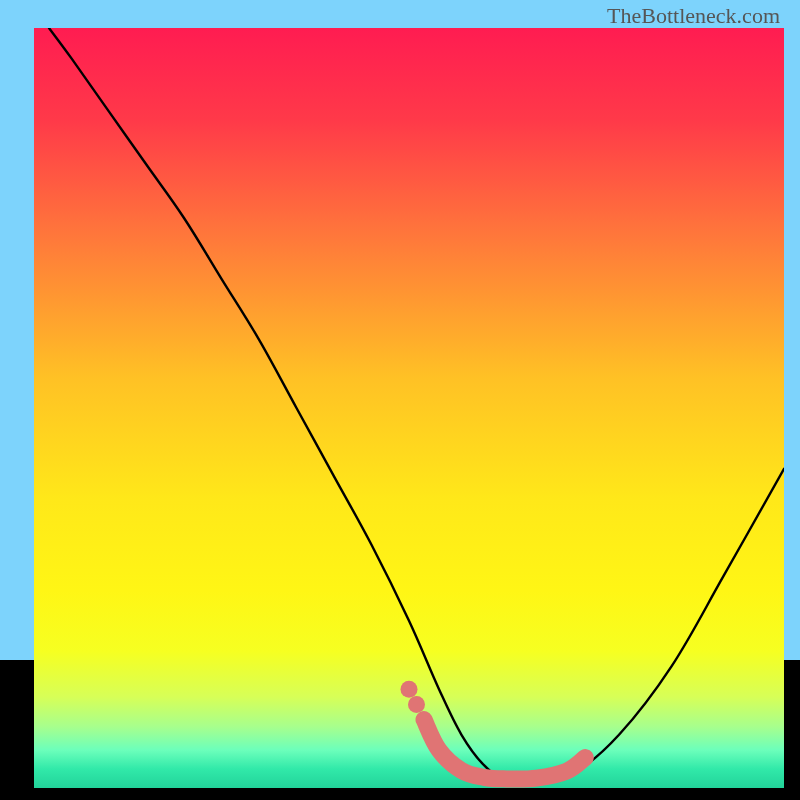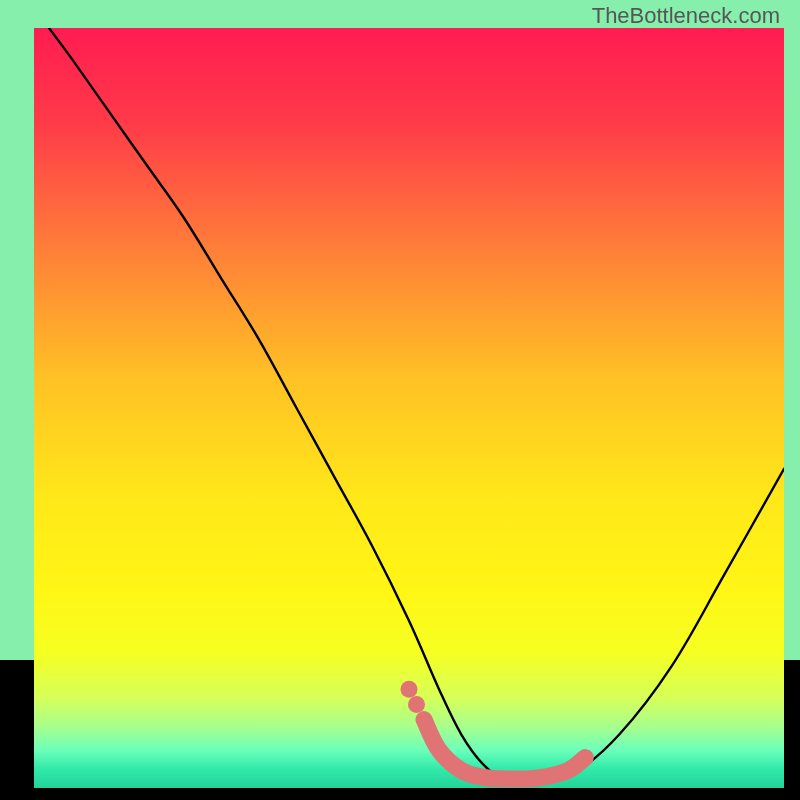--- a/index.html
+++ b/index.html
@@ -10,21 +10,22 @@
     background: #000000;
     overflow: hidden;
     font-family: Arial, Helvetica, sans-serif;
   }
   .frame {
     position: absolute;
     top: 0;
     left: 0;
     width: 800px;
     height: 660px;
-    background: #86efac;
+    background: #7dd3fc;
+    font-family: Liberation Serif, serif;
   }
   .plot-area {
     position: absolute;
     overflow: hidden;
   }
   .gradient {
     position: absolute;
     inset: 0;
   }
   .curve-svg {

